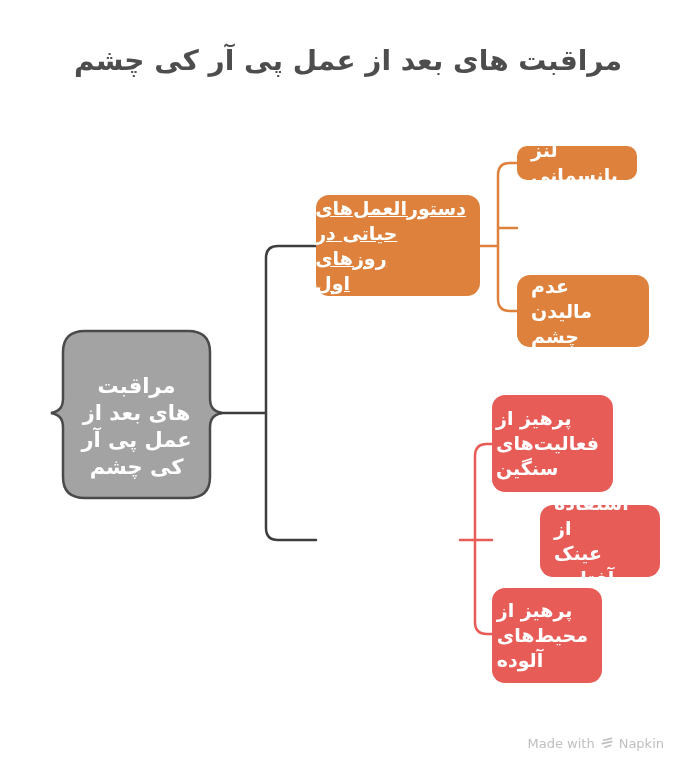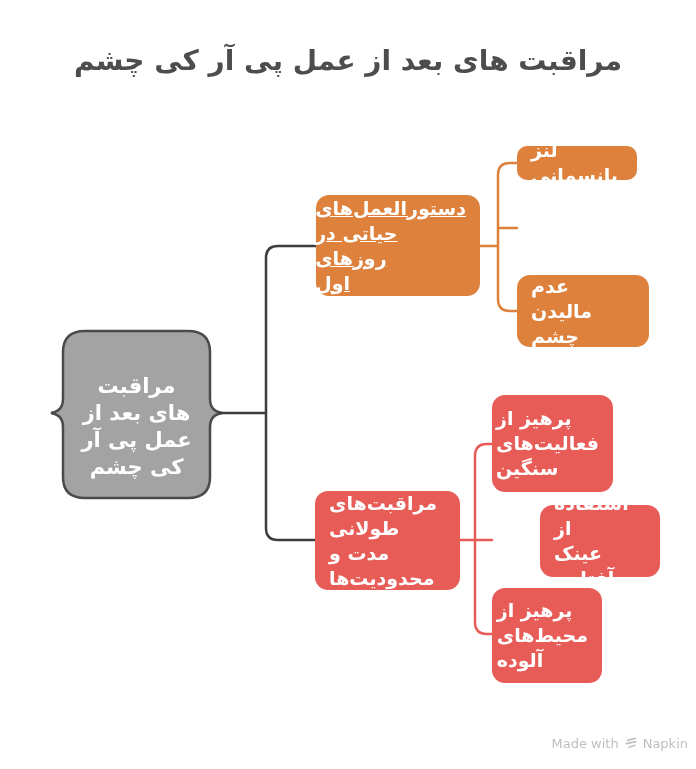--- a/index.html
+++ b/index.html
@@ -61,21 +61,21 @@
     color: #ffffff;
     font-size: 21px;
     font-weight: 600;
     line-height: 27px;
     text-align: center;
     margin-top: 12px;
   }
   .root-label span { white-space: pre-line; }
   .footer {
     position: absolute;
-    right: 8px;
+    right: 32px;
     bottom: 18px;
     display: flex;
     align-items: center;
     gap: 5px;
     font-size: 13px;
     font-weight: 500;
     color: var(--footerText);
     cursor: pointer;
   }
 </style>
@@ -122,25 +122,20 @@
 اول</span>
   </div>
   <div class="node orange" style="left:517px; top:146px; width:120px; height:34px; border-radius:10px;">
     <span>لنز پانسمانی</span>
   </div>
   <div class="node orange" style="left:517px; top:275px; width:132px; height:72px;">
     <span>عدم مالیدن
 چشم</span>
   </div>
 
-  <div class="node red" style="left:315px; top:491px; width:145px; height:99px;">
-    <span>مراقبت‌های
-طولانی مدت و
-محدودیت‌ها</span>
-  </div>
   <div class="node red" style="left:492px; top:395px; width:121px; height:97px;">
     <span>پرهیز از
 فعالیت‌های
 سنگین</span>
   </div>
   <div class="node red" style="left:492px; top:505px; width:120px; height:72px;margin-left:48px;">
     <span>استفاده از
 عینک آفتابی</span>
   </div>
   <div class="node red" style="left:492px; top:588px; width:110px; height:95px;">

